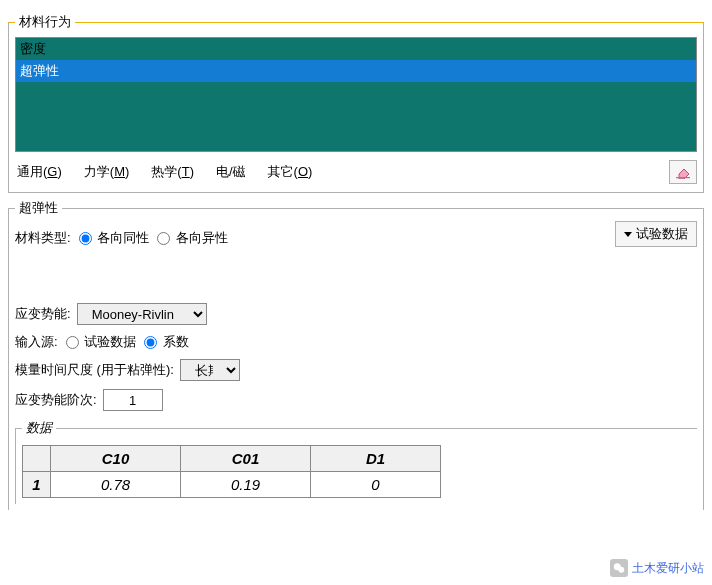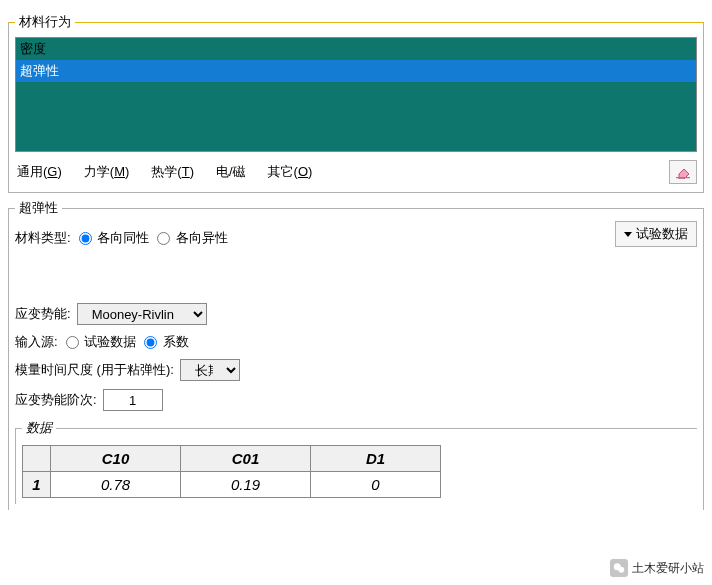--- a/index.html
+++ b/index.html
@@ -123,21 +123,21 @@
     font-weight: bold;
   }
   table.data th { background: #f0f0f0; font-weight: bold; }
   .watermark {
     position: absolute;
     right: 8px;
     bottom: 8px;
     display: flex;
     align-items: center;
     gap: 4px;
-    color: #000000;
+    color: #1d4ed8;
     font-size: 12px;
     opacity: 0.85;
   }
   .watermark .wx {
     width: 18px; height: 18px;
     border-radius: 3px;
     background: #bbb;
     display: flex; align-items: center; justify-content: center;
   }
 </style>

